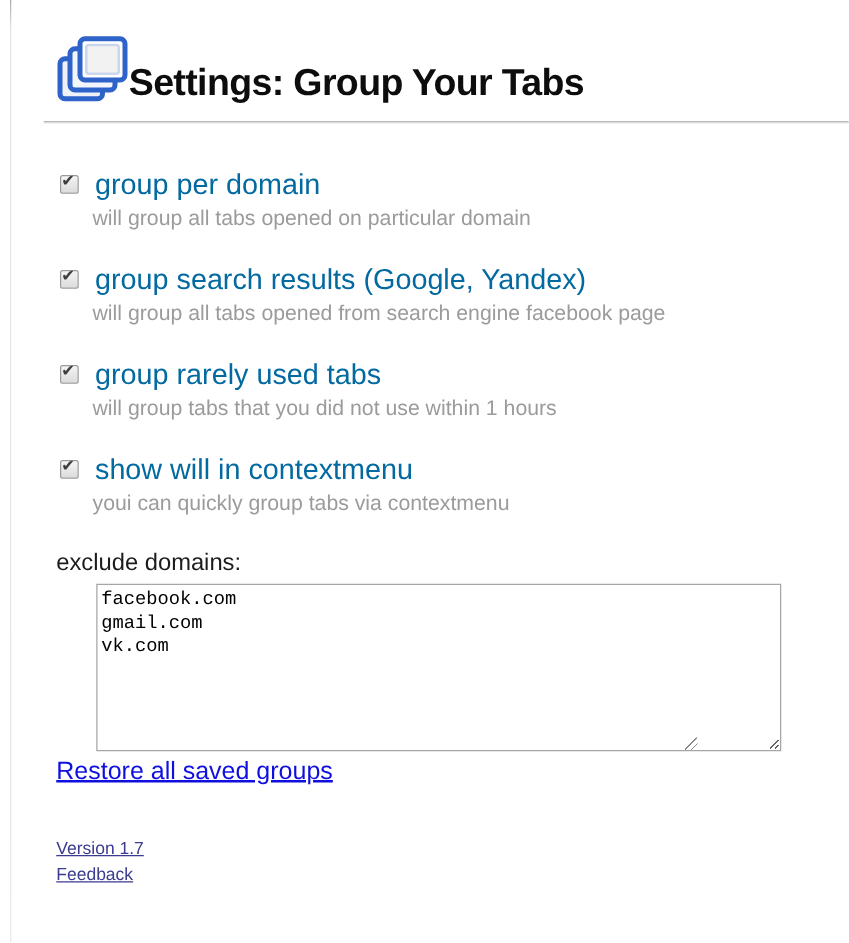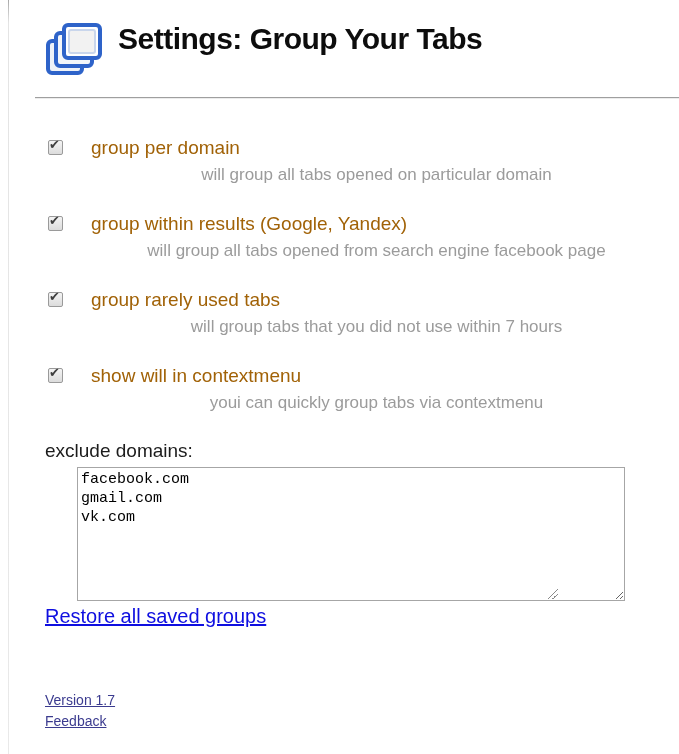--- a/index.html
+++ b/index.html
@@ -11,21 +11,21 @@
     overflow:hidden;
     color:#1b1b1b;
   }
   .left-edge {
     position:absolute; left:8px; top:0; width:1px; height:754px;
     background:linear-gradient(#a9a9a9 0%, #e4e4e4 3%, #e9e9e9 100%);
   }
   .container { padding:22px 0 0 45px; }
 
   
-  .header { display:flex; align-items:flex-start; gap:15px; height:62px; }
+  .header { display:flex; align-items:flex-end; height:62px; }
   .tabs-icon { width:58px; height:56px; flex:0 0 auto; }
   .page-title {
     font-size:30px; font-weight:bold; color:#0d0d0d;
     letter-spacing:-0.5px; margin:0;
   }
   .divider {
     border:none; height:0;
     border-top:1px solid #9f9f9f;
     border-bottom:1px solid #ececec;
     margin:13px 0 0 -10px;
@@ -40,25 +40,24 @@
     width:13px; height:13px; margin-left:3px; flex:0 0 auto;
     border:1px solid #9a9a9a; border-radius:2px;
     background:linear-gradient(#f4f4f4, #dcdcdc);
     position:relative; cursor:pointer;
   }
   .checkbox.checked::after {
     content:"\2714";
     position:absolute; top:-4px; left:0px;
     font-size:13px; color:#3f3f3f;
   }
-  .setting-label { font-size:19px; line-height:23px; color:#a16207; margin-left:28px; cursor:default; }
+  .setting-label { font-size:23px; line-height:23px; color:#0369a1; margin-left:13px; cursor:default; }
   .setting-desc {
     font-size:17px; line-height:22px; color:#9b9b9b;
     margin:5px 0 0 29px;
-    text-align:center;
   }
 
   
   .exclude-section { margin-top:21px; }
   .exclude-label { font-size:19px; color:#1c1c1c; margin:0 0 5px 0; }
   .exclude-textarea {
     width:540px; height:128px;
     border:1px solid #a6a6a6;
     padding:2px 3px;
     font-family:"Liberation Mono", monospace;
@@ -72,21 +71,21 @@
     background:
       linear-gradient(135deg, transparent 45%, #8a8a8a 45%, #8a8a8a 52%, transparent 52%),
       linear-gradient(135deg, transparent 70%, #8a8a8a 70%, #8a8a8a 77%, transparent 77%);
   }
 
   
   .restore-link {
     display:inline-block; 
     font-size:20px; color:#0f0fe0; text-decoration:underline; cursor:pointer;
   }
-  .footer { margin-top:62px; font-size:14px; line-height:21px; }
+  .footer { margin-top:39px; font-size:14px; line-height:21px; }
   .footer a { color:#3b3b8f; text-decoration:underline; cursor:pointer; display:inline-block; }
 </style>
 </head>
 <body>
 
 <div class="left-edge"></div>
 
 <div class="container">
 
   <div class="header">
@@ -109,31 +108,31 @@
       <div class="row-main">
         <span class="checkbox checked"></span>
         <span class="setting-label">group per domain</span>
       </div>
       <div class="setting-desc">will group all tabs opened on particular domain</div>
     </div>
 
     <div class="setting-row">
       <div class="row-main">
         <span class="checkbox checked"></span>
-        <span class="setting-label">group within results (Google, Yandex)</span>
+        <span class="setting-label">group search results (Google, Yandex)</span>
       </div>
       <div class="setting-desc">will group all tabs opened from search engine facebook page</div>
     </div>
 
     <div class="setting-row">
       <div class="row-main">
         <span class="checkbox checked"></span>
         <span class="setting-label">group rarely used tabs</span>
       </div>
-      <div class="setting-desc">will group tabs that you did not use within 7 hours</div>
+      <div class="setting-desc">will group tabs that you did not use within 1 hours</div>
     </div>
 
     <div class="setting-row">
       <div class="row-main">
         <span class="checkbox checked"></span>
         <span class="setting-label">show will in contextmenu</span>
       </div>
       <div class="setting-desc">youi can quickly group tabs via contextmenu</div>
     </div>
 

